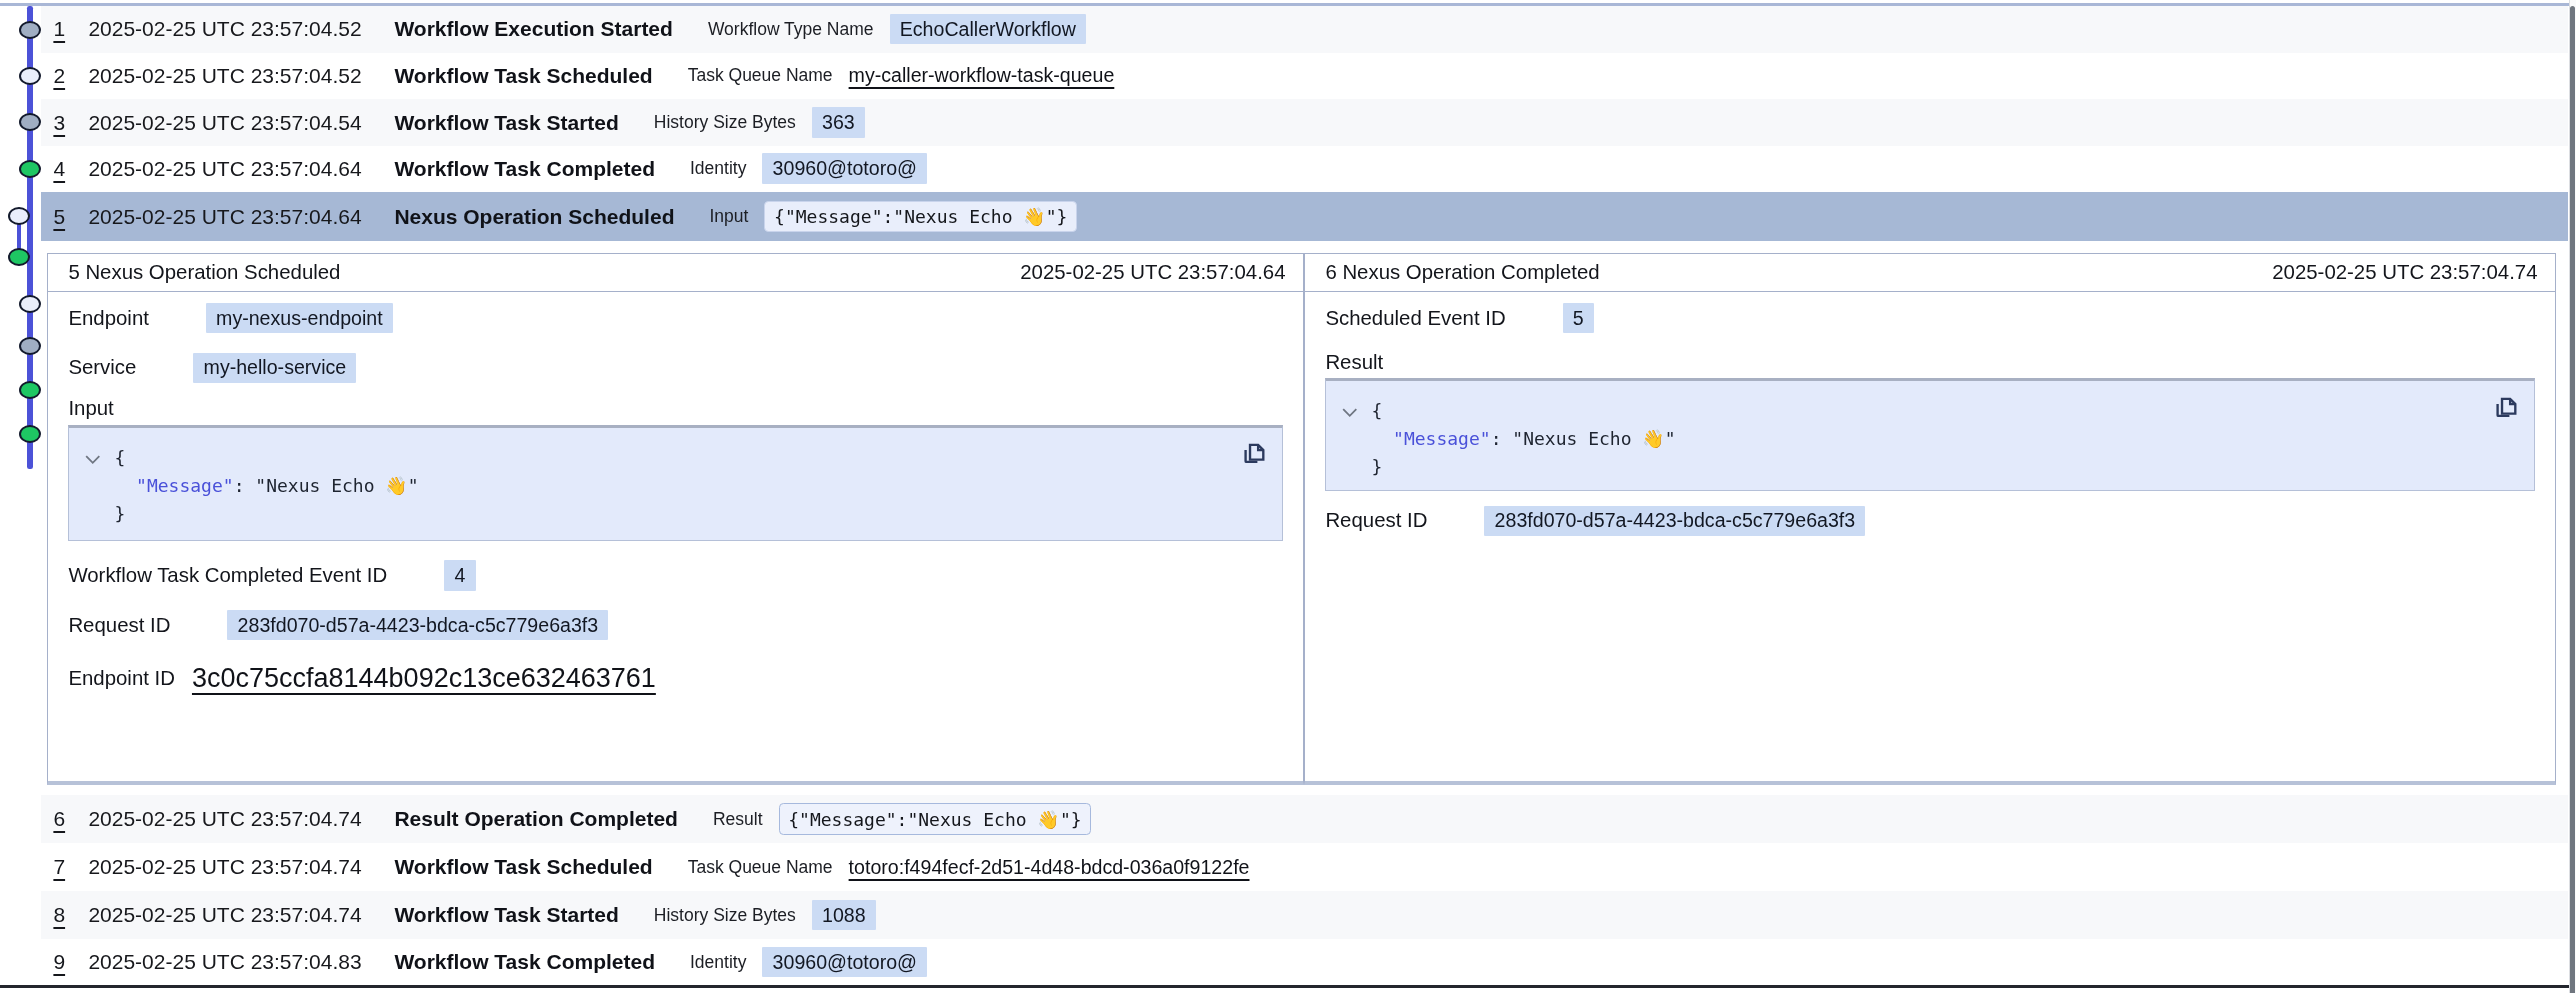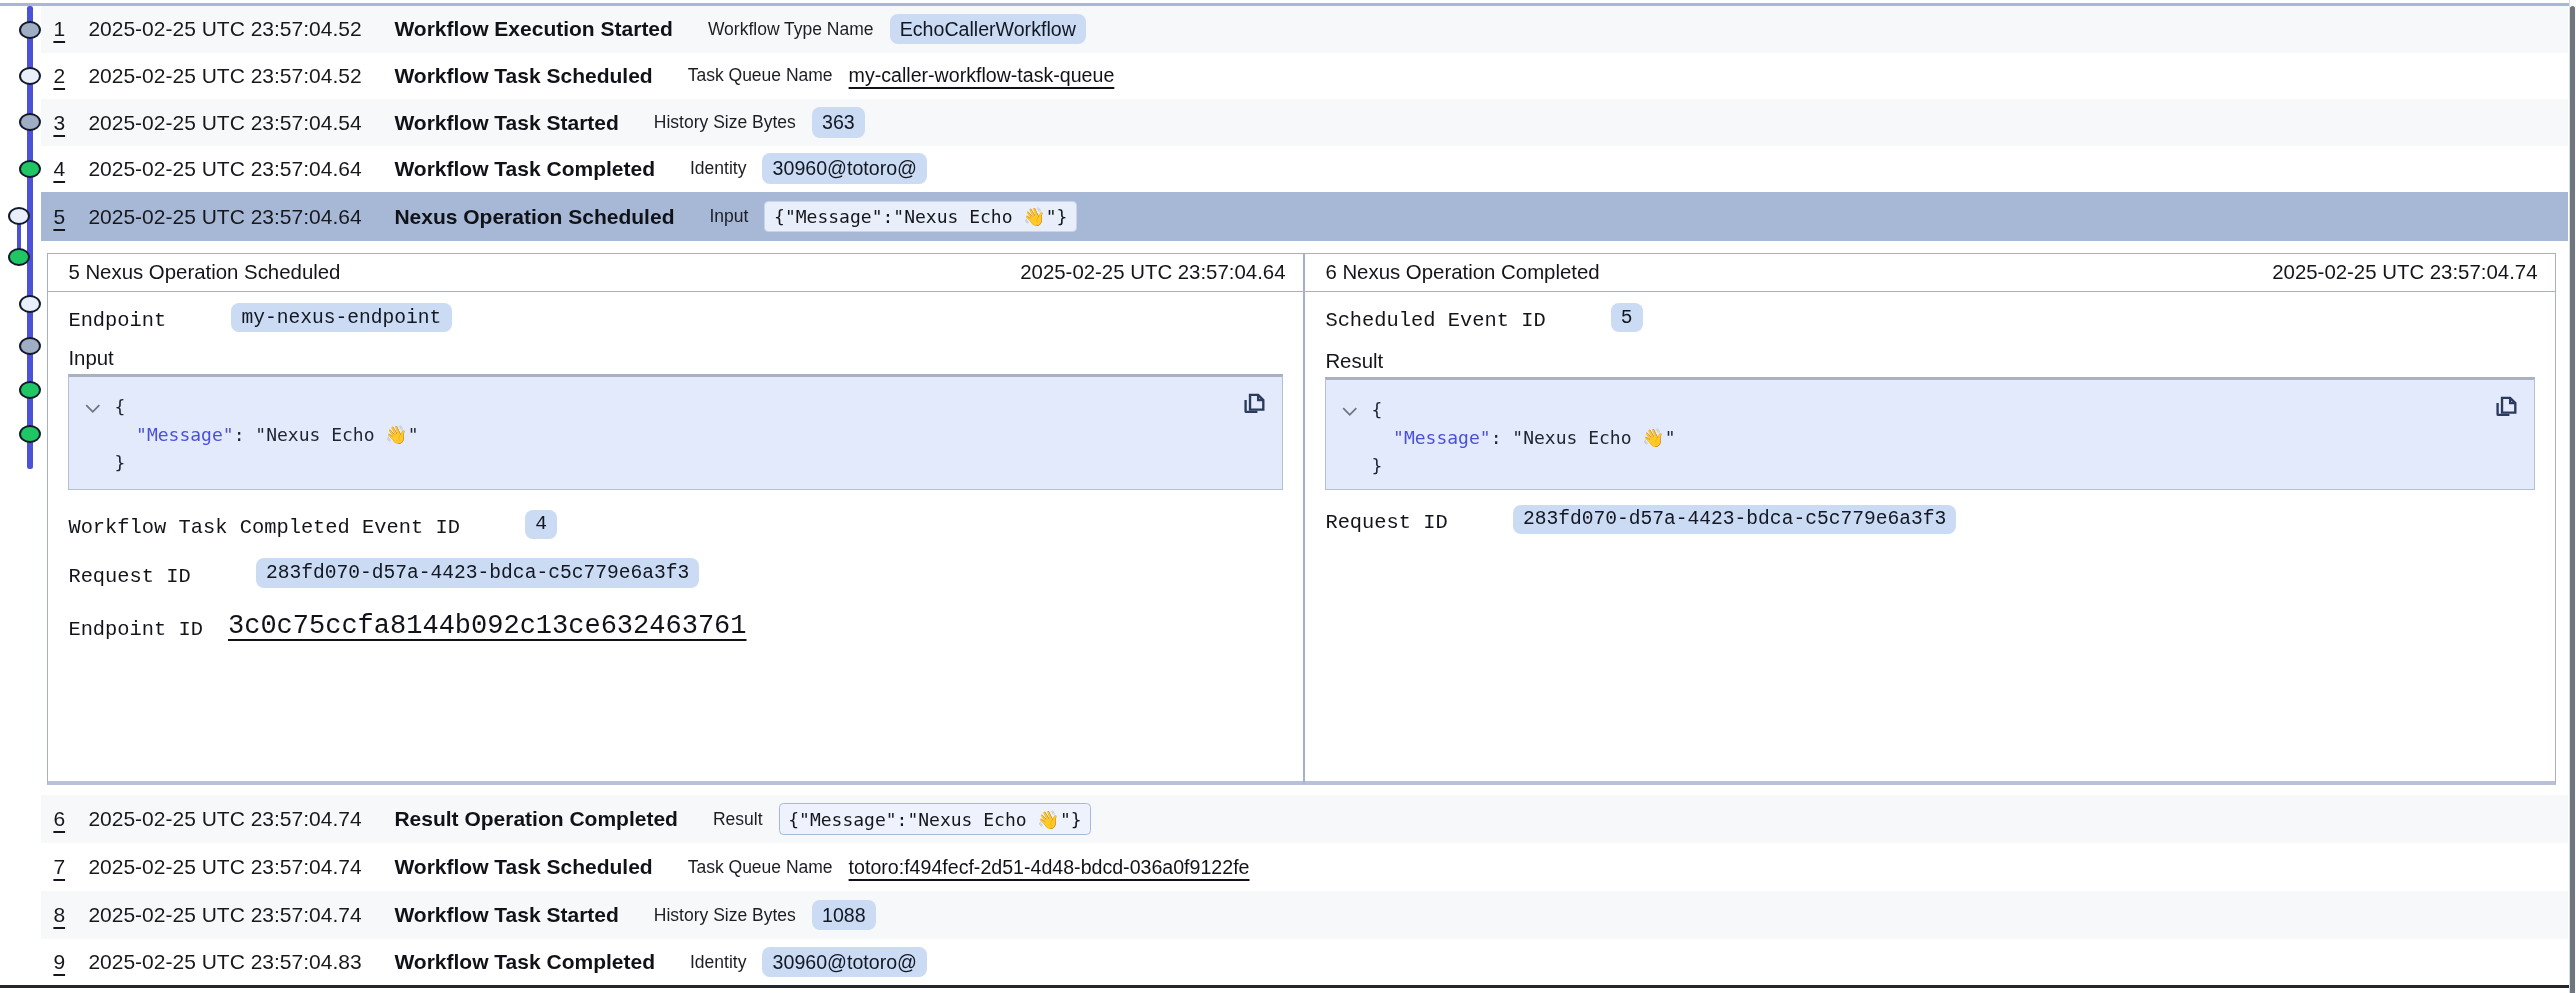--- a/index.html
+++ b/index.html
@@ -20,33 +20,33 @@
   
   .row{position:absolute;left:41px;width:2527px;display:flex;align-items:center;box-sizing:border-box;}
   .row.shade{background:#f7f8fa;}
   .row.selected{background:#a6b8d5;}
   .row-num{margin-left:12.4px;width:35px;font-size:21px;color:#15171c;text-decoration:underline;text-underline-offset:5.1px;text-decoration-thickness:1.8px;cursor:pointer;flex:none;}
   .row-time{width:306px;font-size:21px;color:#17181c;flex:none;}
   .row-event{font-size:21px;font-weight:700;color:#101218;white-space:nowrap;}
   .row-label{margin-left:35px;font-size:17.5px;color:#1c1e24;white-space:nowrap;}
   .row-detail{margin-left:16px;white-space:nowrap;}
 
-  .badge{background:#cbdbf4;border-radius:8px;padding:3.6px 10.2px;font-size:19.6px;color:#121722;display:inline-block;}
+  .badge{background:#cbdbf4;border-radius:1px;padding:3.6px 10.2px;font-size:19.6px;color:#121722;display:inline-block;}
   .badge-mono{background:#cbdbf4;border-radius:4.4px;padding:4.4px 8.7px;font-size:18px;font-family:"DejaVu Sans Mono",monospace;color:#15171c;display:inline-block;}
   .badge-mono.light{background:#e9eefb;border:0.7px solid #c9d4ec;}
   .badge-mono.bordered{background:#eef2fc;border:1.5px solid #a6b9dd;}
   .row-link{font-size:19.6px;color:#101218;text-decoration:underline;text-underline-offset:5.1px;text-decoration-thickness:1.8px;cursor:pointer;}
 
   
   .panel{position:absolute;top:253px;height:532px;background:#ffffff;border:1.5px solid #a5b0ca;border-bottom:4.4px solid #b7c2d8;box-sizing:border-box;}
   .panel.left{left:47px;width:1257px;}
   .panel.right{left:1304px;width:1252px;}
   .panel-header{height:38px;display:flex;justify-content:space-between;align-items:center;padding:0 17.5px 0 20.4px;font-size:20.4px;color:#13151b;border-bottom:0.7px solid #a5b0ca;box-sizing:border-box;}
   .panel-body{padding:0 20.4px;}
-  .field{display:flex;align-items:flex-end;gap:25px;font-size:20.4px;color:#13151b;font-family:Liberation Mono, monospace;}
+  .field{display:flex;align-items:center;gap:17px;font-size:20.4px;color:#13151b;}
   .field .badge{font-size:19.6px;margin-left:40px;}
   .section-label{font-size:20.4px;color:#13151b;}
   .link-plain{font-size:27px;color:#101218;text-decoration:underline;text-underline-offset:5.8px;text-decoration-thickness:2.2px;cursor:pointer;}
 
   .codeblock{position:relative;background:#e3eafb;border:1.5px solid #b5c0d8;border-top:3.6px solid #a8b0c2;box-sizing:border-box;}
   .codeblock .chev{position:absolute;left:14.5px;top:26px;cursor:pointer;line-height:0;}
   .code-lines{position:absolute;left:45px;top:16px;font-family:"DejaVu Sans Mono",monospace;font-size:18px;line-height:28px;color:#1e2430;white-space:pre;}
   .json-key{color:#4a51d9;}
   .copy-btn{position:absolute;right:14.5px;top:11.6px;width:31px;height:31px;cursor:pointer;line-height:0;}
 
@@ -147,20 +147,24 @@
   <div class="panel left">
     <div class="panel-header">
       <span>5 Nexus Operation Scheduled</span>
       <span>2025-02-25 UTC 23:57:04.64</span>
     </div>
     <div class="panel-body">
       <div class="field mt15">
         <span>Endpoint</span>
         <span class="badge">my-nexus-endpoint</span>
       </div>
+      <div class="field mt27">
+        <span>Service</span>
+        <span class="badge">my-hello-service</span>
+      </div>
       <div class="section-label mt20">Input</div>
       <div class="codeblock h160 mt6">
         <span class="chev">
           <svg width="17.5" height="11" viewBox="0 0 24 15">
               <polyline points="3,3 12,12 21,3" fill="none" stroke="#6f7682" stroke-width="2.5"></polyline>
             </svg>
         </span>
         <div class="code-lines"><span>{</span>
   <span class="json-key">"Message"</span><span>: </span><span>"Nexus Echo 👋"</span>
 <span>}</span></div>

